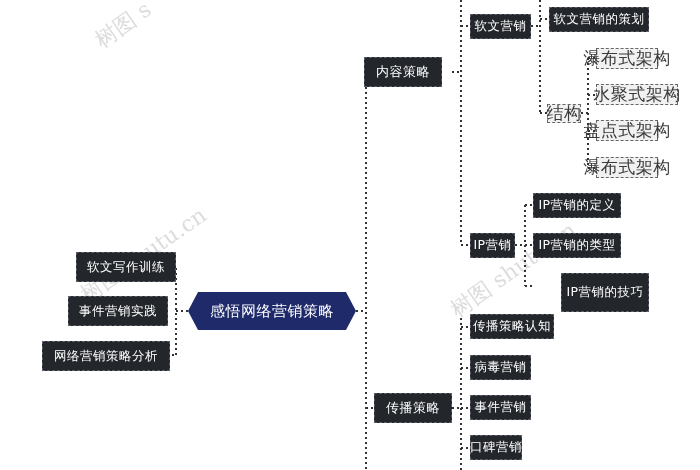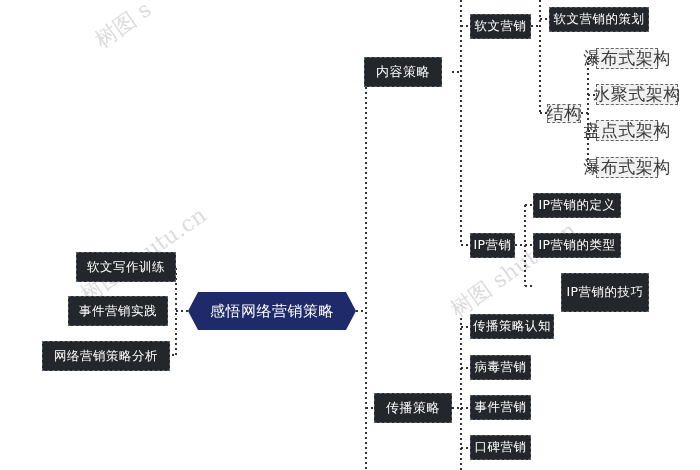--- a/index.html
+++ b/index.html
@@ -98,15 +98,15 @@
   <div class="node leaf" style="left:596px;top:120px;width:62px;height:21px;">盘点式架构</div>
   <div class="node leaf" style="left:596px;top:157px;width:62px;height:21px;">瀑布式架构</div>
 
   <div class="node" style="left:533px;top:193px;width:88px;height:25px;">IP营销的定义</div>
   <div class="node" style="left:533px;top:233px;width:88px;height:25px;">IP营销的类型</div>
   <div class="node" style="left:533px;top:273px;width:88px;height:39px;margin-left:28px;">IP营销的技巧</div>
 
   <div class="node" style="left:470px;top:314px;width:84px;height:25px;">传播策略认知</div>
   <div class="node" style="left:470px;top:355px;width:61px;height:25px;">病毒营销</div>
   <div class="node" style="left:470px;top:395px;width:61px;height:25px;">事件营销</div>
-  <div class="node" style="left:470px;top:435px;width:61px;height:25px;">口碑营销</div>
+  <div class="node" style="left:470px;top:435px;width:52px;height:25px;">口碑营销</div>
 
 </div>
 
 </body></html>

